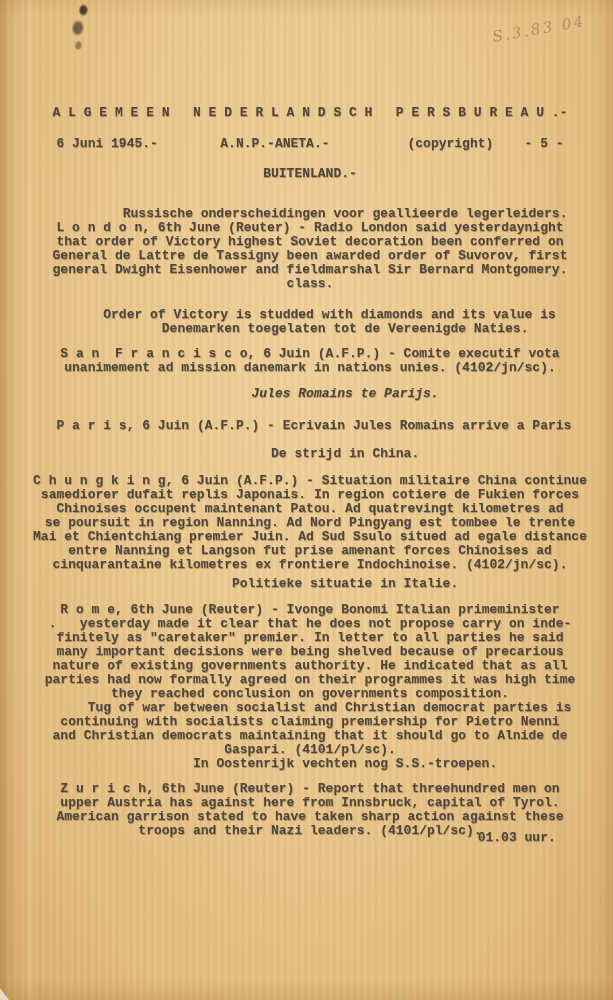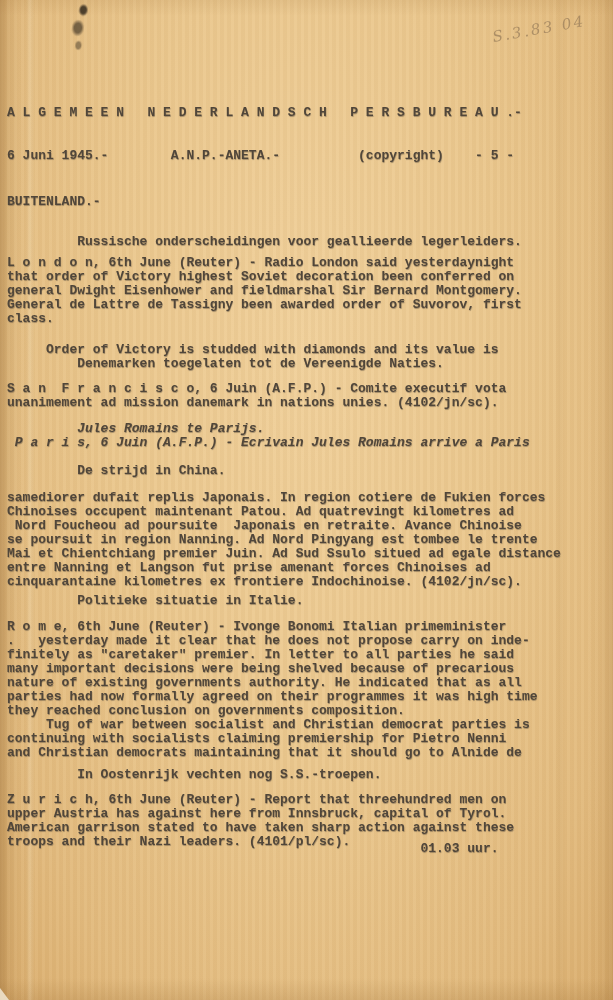--- a/index.html
+++ b/index.html
@@ -20,20 +20,21 @@
   }
   .doc{
     position:absolute;
     left:7px;top:0;right:0;
     padding-top:106px;
     font-family:"Liberation Mono","DejaVu Sans Mono",monospace;
     font-size:13px;
     font-weight:bold;
     color:#50463a;
     text-shadow:0.4px 0.5px 0.7px rgba(80,68,56,0.45);
+    text-align:center;
   }
   .block{margin:0;}
   .tline{
     white-space:pre;
     height:14px;
     line-height:14px;
   }
   .handwriting{
     position:absolute;
     left:492px;top:20px;
@@ -66,80 +67,81 @@
 </head>
 <body>
 
 <div class="page">
   <div class="smudge"></div>
   <div class="handwriting">S.3.83 04</div>
   <div class="doc">
       <div class="block title">
         <div class="tline">A L G E M E E N   N E D E R L A N D S C H   P E R S B U R E A U .-</div>
       </div>
-      <div class="block meta" style="margin-top: 29px;">
+      <div class="block meta" style="margin-top: 17px;">
         <div class="tline">6 Juni 1945.-        A.N.P.-ANETA.-          (copyright)    - 5 -</div>
       </div>
-      <div class="block meta" style="margin-top: 32px;">
+      <div class="block meta" style="margin-top: 16px;">
         <div class="tline">BUITENLAND.-</div>
       </div>
       <div class="block heading" style="margin-top: 26px;">
         <div class="tline">         Russische onderscheidingen voor geallieerde legerleiders.</div>
       </div>
-      <div class="block para" style="margin-top: 7px;">
+      <div class="block para" style="margin-top: 0;">
         <div class="tline">L o n d o n, 6th June (Reuter) - Radio London said yesterdaynight</div>
         <div class="tline">that order of Victory highest Soviet decoration been conferred on</div>
+        <div class="tline">General de Lattre de Tassigny been awarded order of Suvorov, first</div>
         <div class="tline">general Dwight Eisenhower and fieldmarshal Sir Bernard Montgomery.</div>
-        <div class="tline">General de Lattre de Tassigny been awarded order of Suvorov, first</div>
         <div class="tline">class.</div>
       </div>
       <div class="block para" style="margin-top: 17px;">
         <div class="tline">     Order of Victory is studded with diamonds and its value is</div>
       </div>
       <div class="block heading" style="margin-top: 0;">
         <div class="tline">         Denemarken toegelaten tot de Vereenigde Naties.</div>
       </div>
       <div class="block para" style="margin-top: 11px;">
         <div class="tline">S a n  F r a n c i s c o, 6 Juin (A.F.P.) - Comite executif vota</div>
         <div class="tline">unanimement ad mission danemark in nations unies. (4102/jn/sc).</div>
       </div>
       <div class="block heading" style="margin-top: 12px; font-style: italic;">
         <div class="tline">         Jules Romains te Parijs.</div>
       </div>
-      <div class="block para" style="margin-top: 0; font-style: italic;">
+      <div class="block para" style="margin-top: 18px;">
         <div class="tline"> P a r i s, 6 Juin (A.F.P.) - Ecrivain Jules Romains arrive a Paris</div>
       </div>
       <div class="block heading" style="margin-top: 14px;">
         <div class="tline">         De strijd in China.</div>
       </div>
       <div class="block para" style="margin-top: 13px;">
+        <div class="tline">C h u n g k i n g, 6 Juin (A.F.P.) - Situation militaire China continue</div>
         <div class="tline">samediorer dufait replis Japonais. In region cotiere de Fukien forces</div>
         <div class="tline">Chinoises occupent maintenant Patou. Ad quatrevingt kilometres ad</div>
-        <div class="tline"> Nord Foucheou ad poursuite  Japonais en retraite. Avance Chinoise</div>
         <div class="tline">se poursuit in region Nanning. Ad Nord Pingyang est tombee le trente</div>
         <div class="tline">Mai et Chientchiang premier Juin. Ad Sud Ssulo situed ad egale distance</div>
         <div class="tline">entre Nanning et Langson fut prise amenant forces Chinoises ad</div>
         <div class="tline">cinquarantaine kilometres ex frontiere Indochinoise. (4102/jn/sc).</div>
       </div>
       <div class="block heading" style="margin-top: 5px;">
         <div class="tline">         Politieke situatie in Italie.</div>
       </div>
       <div class="block para" style="margin-top: 12px;">
         <div class="tline">R o m e, 6th June (Reuter) - Ivonge Bonomi Italian primeminister</div>
         <div class="tline">.   yesterday made it clear that he does not propose carry on inde-</div>
         <div class="tline">finitely as "caretaker" premier. In letter to all parties he said</div>
         <div class="tline">many important decisions were being shelved because of precarious</div>
         <div class="tline">nature of existing governments authority. He indicated that as all</div>
         <div class="tline">parties had now formally agreed on their programmes it was high time</div>
         <div class="tline">they reached conclusion on governments composition.</div>
         <div class="tline">     Tug of war between socialist and Christian democrat parties is</div>
         <div class="tline">continuing with socialists claiming premiership for Pietro Nenni</div>
         <div class="tline">and Christian democrats maintaining that it should go to Alnide de</div>
+        <div class="tline">Gaspari. (4101/pl/sc).</div>
       </div>
-      <div class="block heading" style="margin-top: 8px;">
+      <div class="block heading" style="">
         <div class="tline">         In Oostenrijk vechten nog S.S.-troepen.</div>
       </div>
       <div class="block para" style="margin-top: 11px;">
         <div class="tline">Z u r i c h, 6th June (Reuter) - Report that threehundred men on</div>
         <div class="tline">upper Austria has against here from Innsbruck, capital of Tyrol.</div>
         <div class="tline">American garrison stated to have taken sharp action against these</div>
         <div class="tline">troops and their Nazi leaders. (4101/pl/sc).</div>
       </div>
       <div class="block meta" style="margin-top: -7px;">
         <div class="tline">                                                     01.03 uur.</div>

